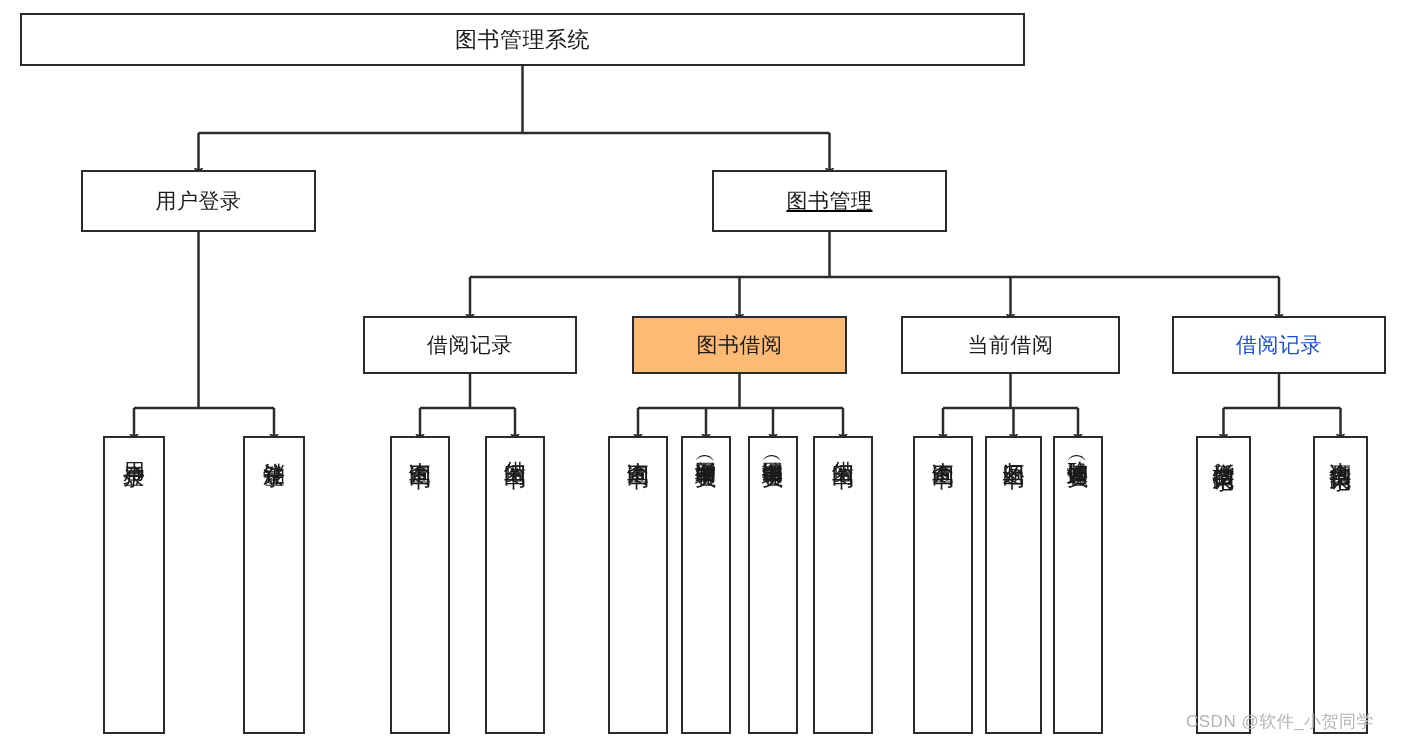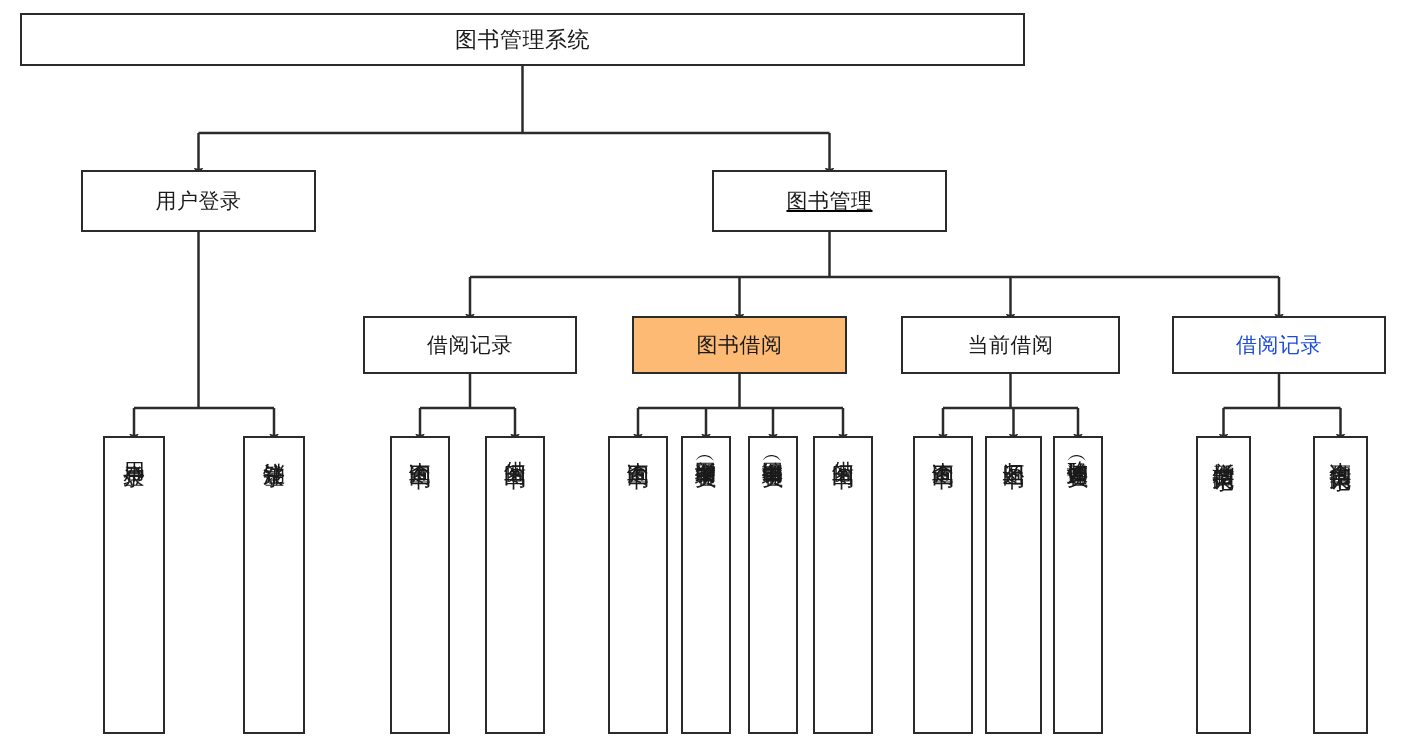--- a/index.html
+++ b/index.html
@@ -179,13 +179,14 @@
       <div class="node vertical tight" style="left: 1053px; top: 436px; width: 50px; height: 298px; border-color: rgb(43, 43, 43); background: rgb(255, 255, 255);">
         <span class="node-label" style="color: rgb(26, 26, 26);">确认归还（管理员）</span>
       </div>
       <div class="node vertical" style="left: 1196px; top: 436px; width: 55px; height: 298px; border-color: rgb(43, 43, 43); background: rgb(255, 255, 255);">
         <span class="node-label" style="color: rgb(26, 26, 26);">新增借阅记录</span>
       </div>
       <div class="node vertical" style="left: 1313px; top: 436px; width: 55px; height: 298px; border-color: rgb(43, 43, 43); background: rgb(255, 255, 255);">
         <span class="node-label" style="color: rgb(26, 26, 26);">查询借阅记录</span>
       </div>
     </div>
+  <div class="watermark">CSDN @软件_小贺同学</div>
 </div>
 
 </body></html>

